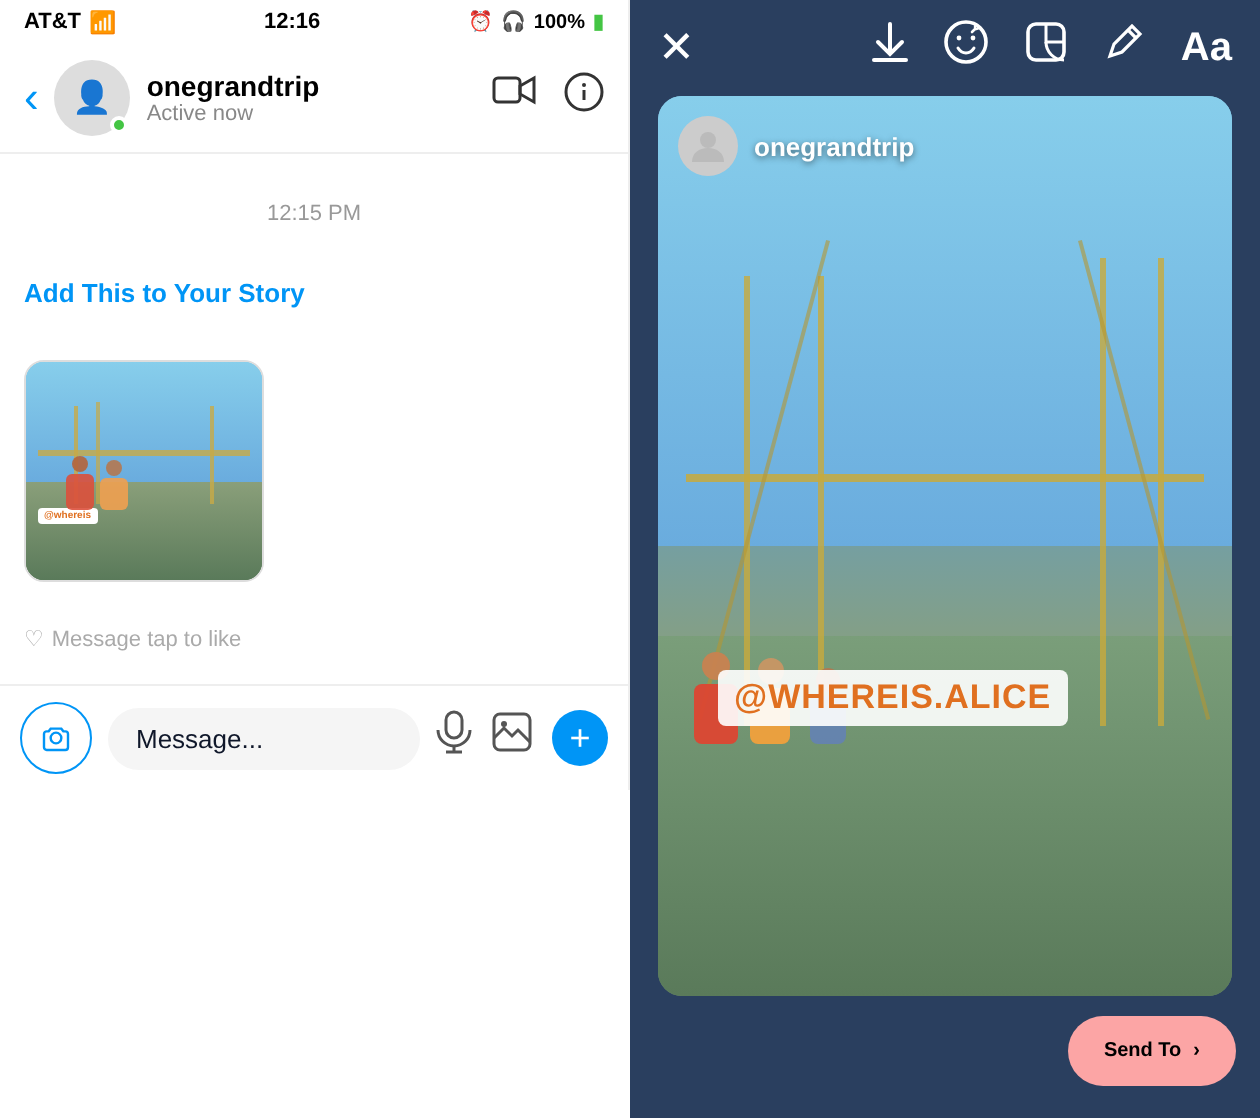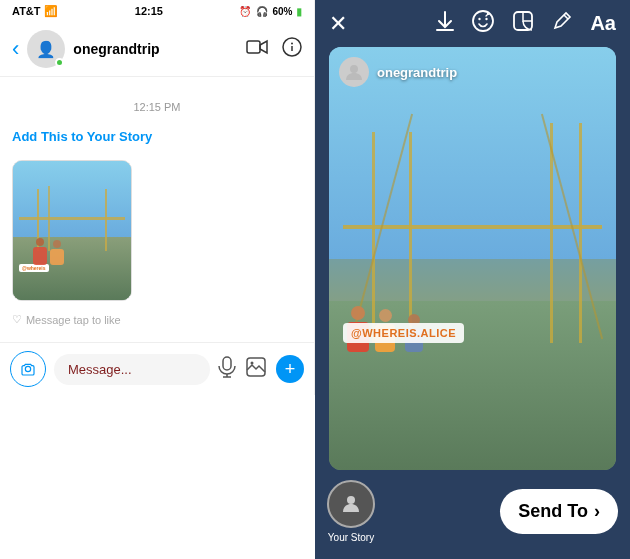--- a/index.html
+++ b/index.html
@@ -67,21 +67,21 @@
     .header-status { font-size: 11px; color: #888; }
     .header-icons { display: flex; gap: 14px; }
     .header-icon { font-size: 20px; color: #333; cursor: pointer; }
 
     .messages-area {
       flex: 1;
       overflow-y: auto;
       padding: 16px 12px;
       display: flex;
       flex-direction: column;
-      gap: 8px;
+      gap: 18px;
     }
     .timestamp-label {
       text-align: center;
       font-size: 11px;
       color: #999;
       margin: 8px 0;
     }
     .mention-text {
       font-size: 12px;
       color: #999;
@@ -134,21 +134,21 @@
       color: #0095f6;
       font-size: 16px;
       cursor: pointer;
     }
     .message-input {
       flex: 1;
       background: #f5f5f5;
       border-radius: 20px;
       padding: 8px 14px;
       font-size: 13px;
-      color: #7f1d1d;
+      color: #0f172a;
       border: none;
     }
     .input-icons { display: flex; gap: 10px; align-items: center; }
     .input-icon { font-size: 20px; color: #555; cursor: pointer; }
 
     
     .right-panel {
       width: 315px;
       height: 559px;
       background: #2a3f5f;
@@ -209,25 +209,25 @@
     .story-username {
       font-size: 13px;
       font-weight: 600;
       color: #fff;
       text-shadow: 0 1px 3px rgba(0,0,0,0.5);
     }
 
     .story-tag-overlay {
       position: absolute;
       bottom: 30%;
-      left: 14px;
+      left: 30px;
       background: rgba(255,255,255,0.9);
       padding: 4px 8px;
       border-radius: 4px;
-      font-size: 11px;
+      font-size: 17px;
       font-weight: 800;
       color: #e07020;
       letter-spacing: 0.5px;
     }
 
     .bottom-bar {
       padding: 10px 12px 16px;
       display: flex;
       align-items: center;
       gap: 8px;
@@ -253,60 +253,61 @@
     .your-story-circle {
       background: #555;
       border: 2px solid #aaa;
       overflow: hidden;
     }
     .close-friends-circle {
       background: #44c544;
     }
     .send-to-btn {
       margin-left: auto;
-      background: #ffffff;
+      background: #fca5a5;
       border-radius: 24px;
       padding: 12px 18px;
-      font-size: 18px;
+      font-size: 10px;
       font-weight: 600;
       color: #000;
       display: flex;
       align-items: center;
       gap: 6px;
       cursor: pointer;
       white-space: nowrap;
     }
   </style>
 </head>
 <body>
 
 <div class="left-panel">
 
   <div class="status-bar">
     <div class="status-left">
       <span>AT&amp;T</span>
       <span>📶</span>
     </div>
-    <span>12:15</span>
+    <span>12:16</span>
     <div class="status-right">
       <span>⏰</span>
       <span>🎧</span>
-      <span>60%</span>
+      <span>100%</span>
       <span style="color:#44c544;">▮</span>
     </div>
   </div>
 
   <div class="header">
     <span class="back-btn">‹</span>
     <div class="header-avatar">
       <span>👤</span>
       <div class="online-dot"></div>
     </div>
     <div class="header-info">
       <div class="header-name">onegrandtrip</div>
+      <div class="header-status">Active now</div>
     </div>
     <div class="header-icons">
       <span class="header-icon">
         <svg width="22" height="16" viewBox="0 0 22 16" fill="none">
           <rect x="1" y="2" width="13" height="12" rx="2" stroke="#333" stroke-width="1.5" fill="none"></rect>
           <path d="M14 6l7-4v12l-7-4V6z" stroke="#333" stroke-width="1.5" fill="none"></path>
         </svg>
       </span>
       <span class="header-icon">
         <svg width="20" height="20" viewBox="0 0 20 20" fill="none">
@@ -461,29 +462,20 @@
           </svg>
         </div>
         <span class="story-username">onegrandtrip</span>
       </div>
 
       <div class="story-tag-overlay">@WHEREIS.ALICE</div>
     </div>
   </div>
 
   <div class="bottom-bar">
-    <div class="story-option">
-      <div class="story-option-circle your-story-circle">
-        <svg width="24" height="24" viewBox="0 0 24 24" fill="none">
-          <circle cx="12" cy="8" r="4" fill="#ccc"></circle>
-          <path d="M4 20c0-5 3.5-8 8-8s8 3 8 8" fill="#ccc"></path>
-        </svg>
-      </div>
-      <span class="story-option-label">Your Story</span>
-    </div>
 
 
     <div class="send-to-btn">
       <span>Send To</span>
       <span>›</span>
     </div>
   </div>
 </div>
 
 </body></html>

